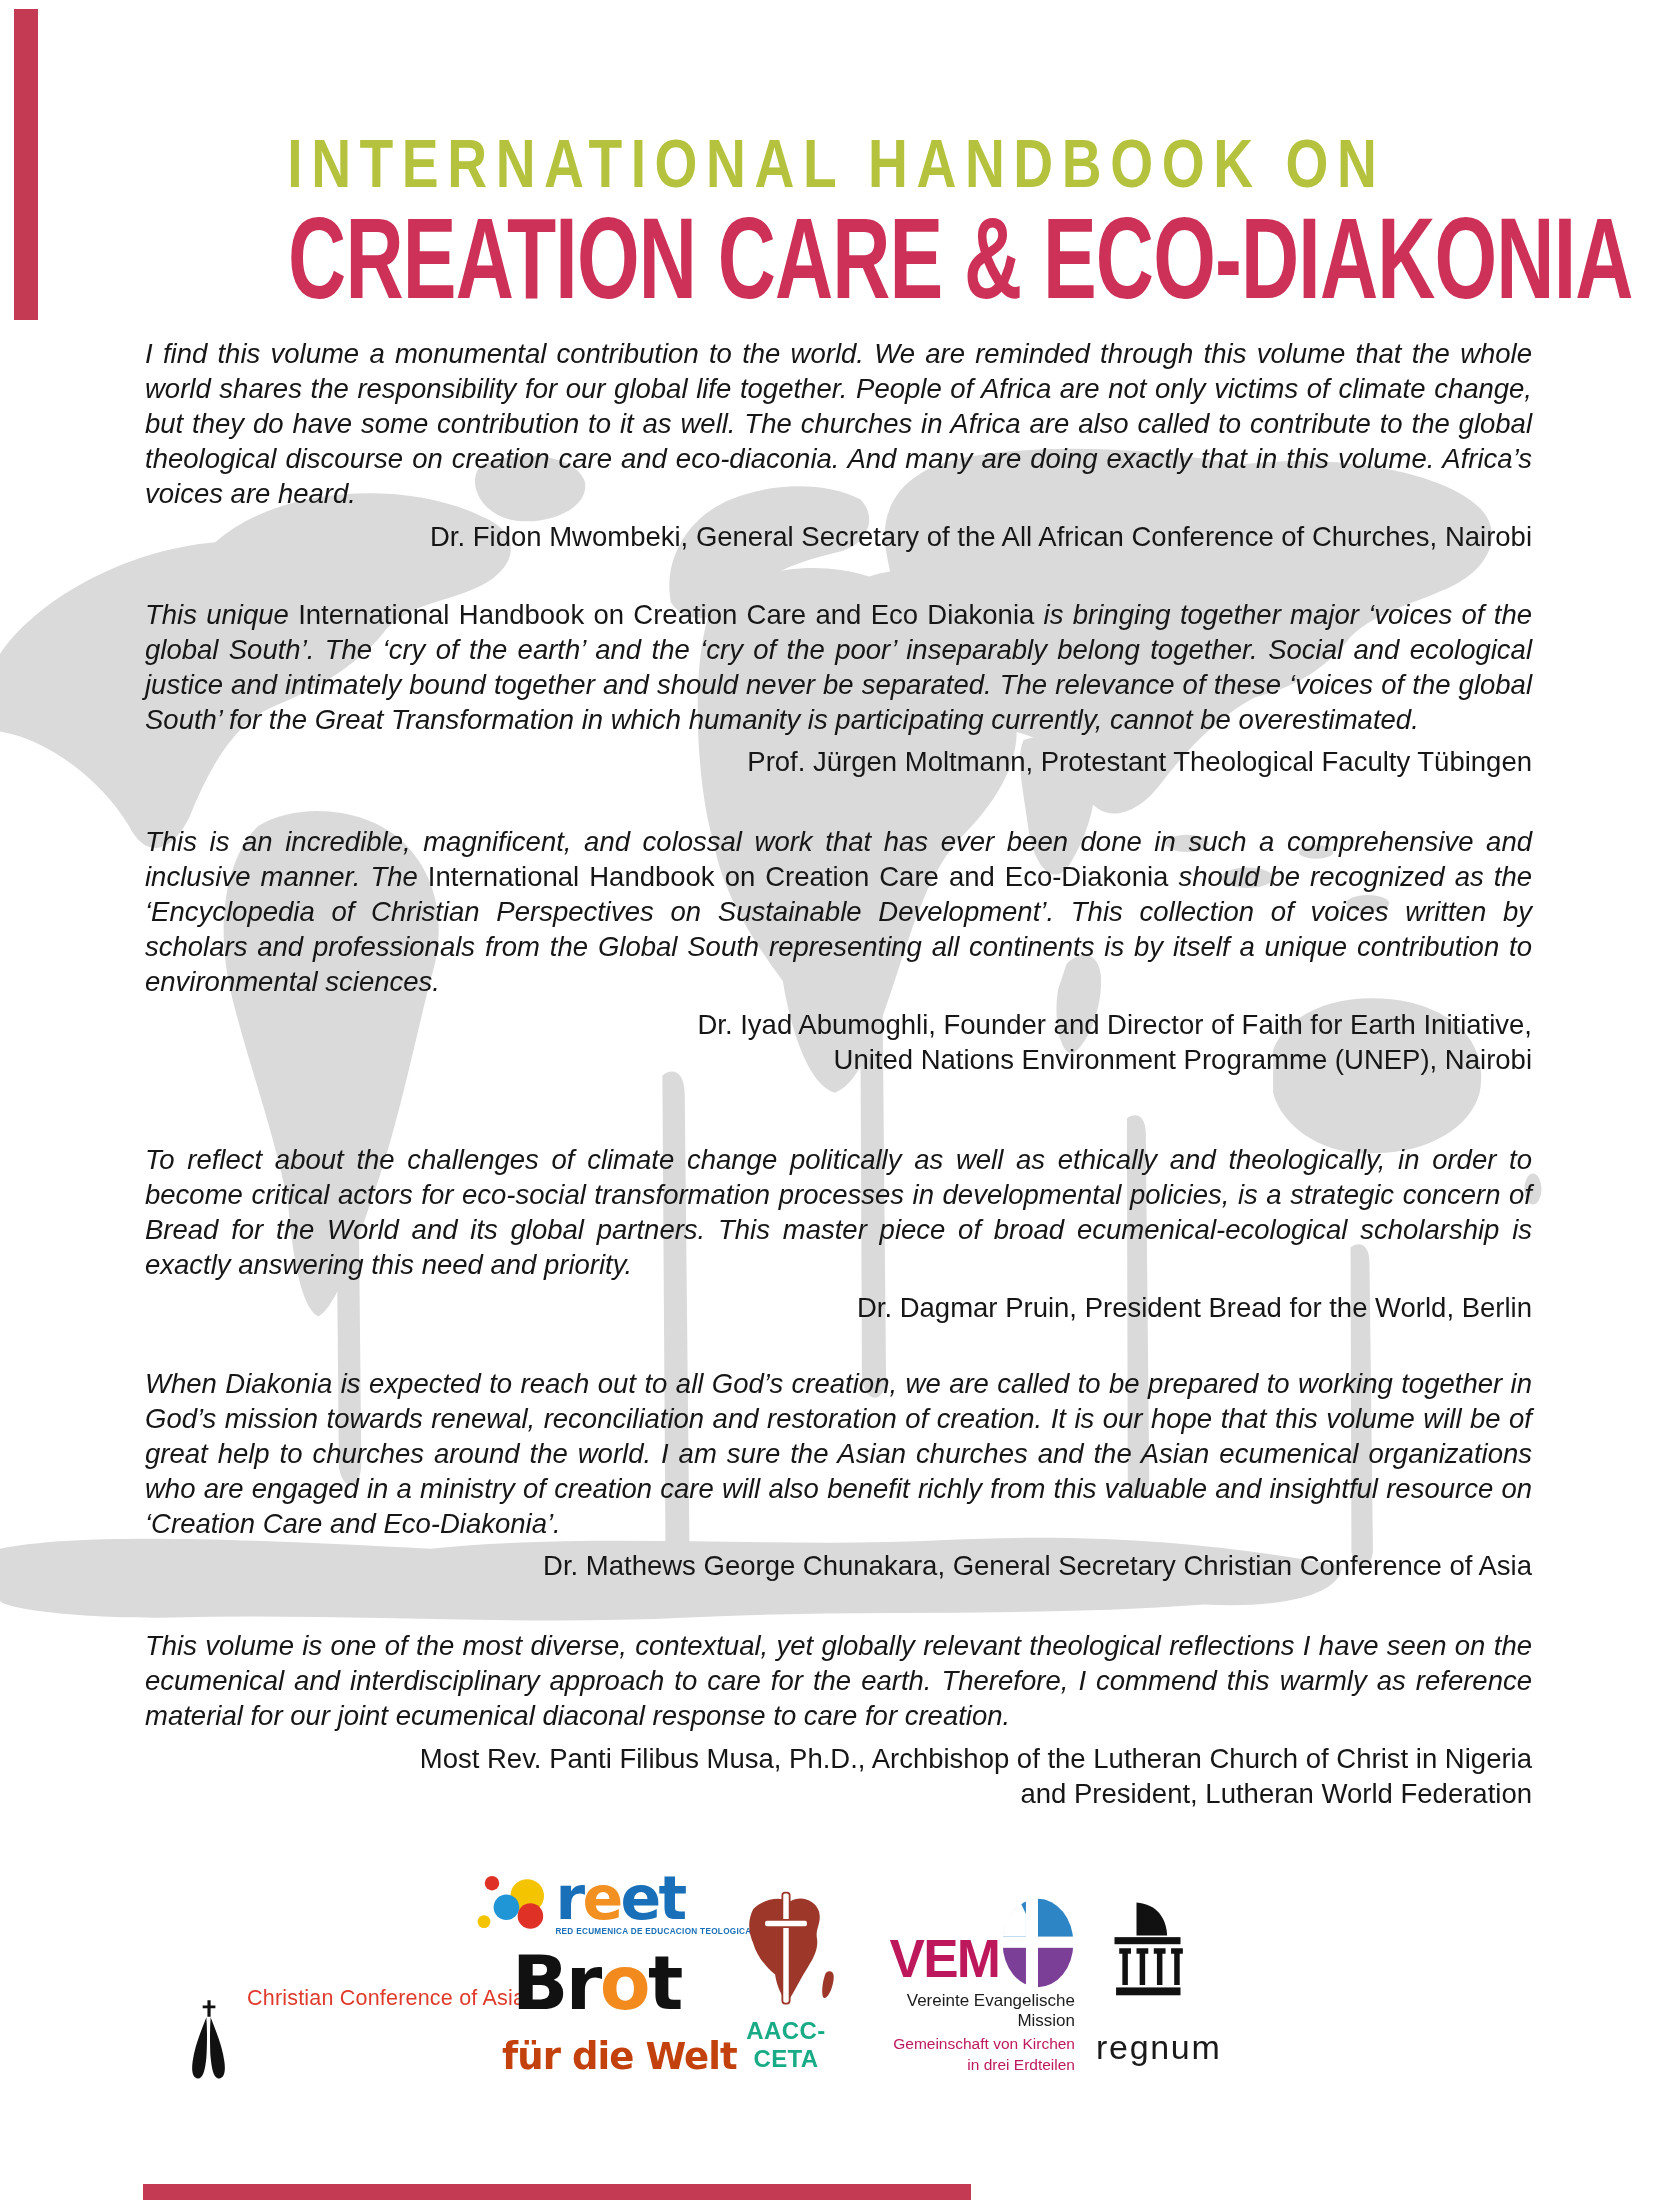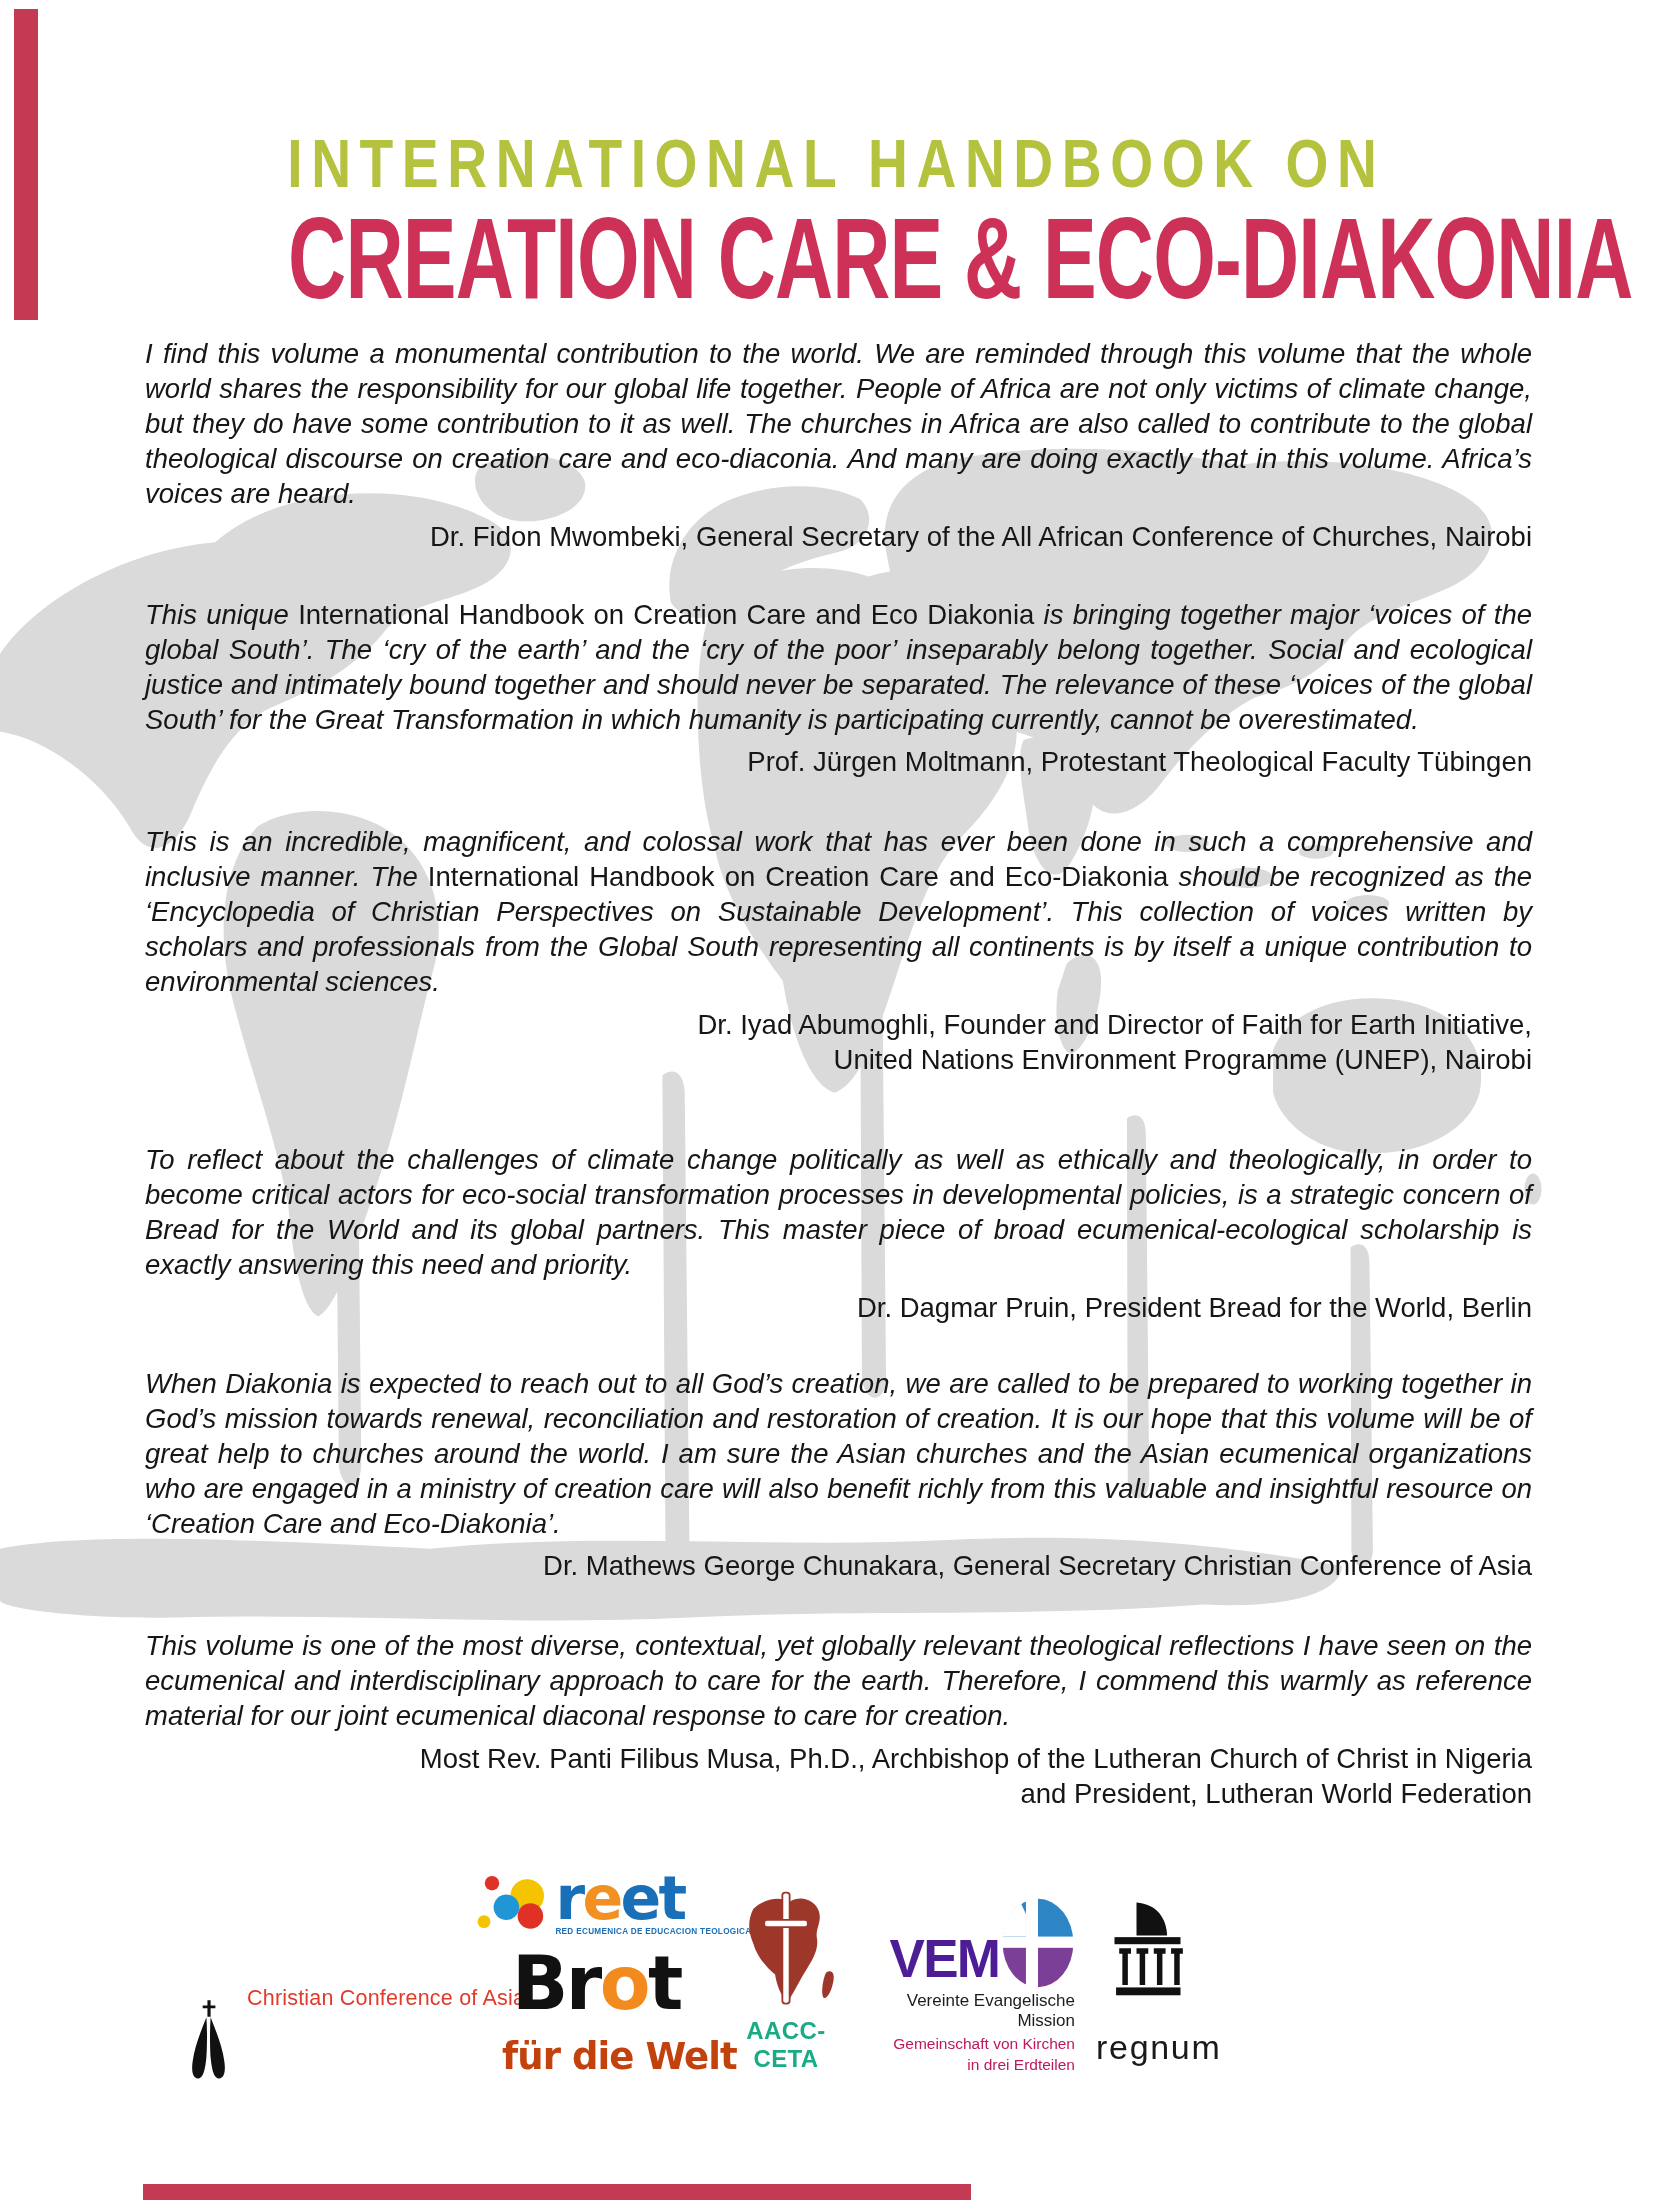--- a/index.html
+++ b/index.html
@@ -48,21 +48,21 @@
   .logo-brot{left:502px;top:1946px;line-height:1;}
   .brot-word{font-size:74px;font-weight:900;letter-spacing:-2.6px;color:#111;font-family:"DejaVu Sans",sans-serif;margin-left:10px;}
   .brot-o{color:#f28a1e;}
   .brot-line2{font-size:37px;font-weight:900;color:#c2410c;margin-top:18px;letter-spacing:-0.9px;font-family:"DejaVu Sans",sans-serif;}
 
   .logo-aacc{left:719px;top:1889px;width:134px;text-align:center;}
   .aacc-label{font-size:24px;font-weight:700;color:#18ab86;letter-spacing:0.4px;margin-top:5.2px;}
 
   .logo-vem{left:850px;top:1898px;width:225px;}
   .vem-row{display:flex;align-items:flex-end;justify-content:flex-end;gap:1.7px;}
-  .vem-acronym{font-size:53px;font-weight:800;color:#4c1d95;letter-spacing:-1.7px;line-height:0.9;margin-bottom:5.2px;}
+  .vem-acronym{font-size:53px;font-weight:800;color:#be185d;letter-spacing:-1.7px;line-height:0.9;margin-bottom:5.2px;}
   .vem-l1{font-size:17px;color:#1c1c1c;text-align:right;margin-top:3.4px;}
   .vem-l2,.vem-l3{font-size:15.5px;color:#be185d;text-align:right;margin-top:3.4px;}
 
   .logo-regnum{left:1096px;top:1901px;width:103px;text-align:center;}
   .regnum-label{font-size:34px;color:#1a1a1a;letter-spacing:1.7px;margin-top:14px;}
 </style>
 </head>
 <body>
 
 <div class="page">

